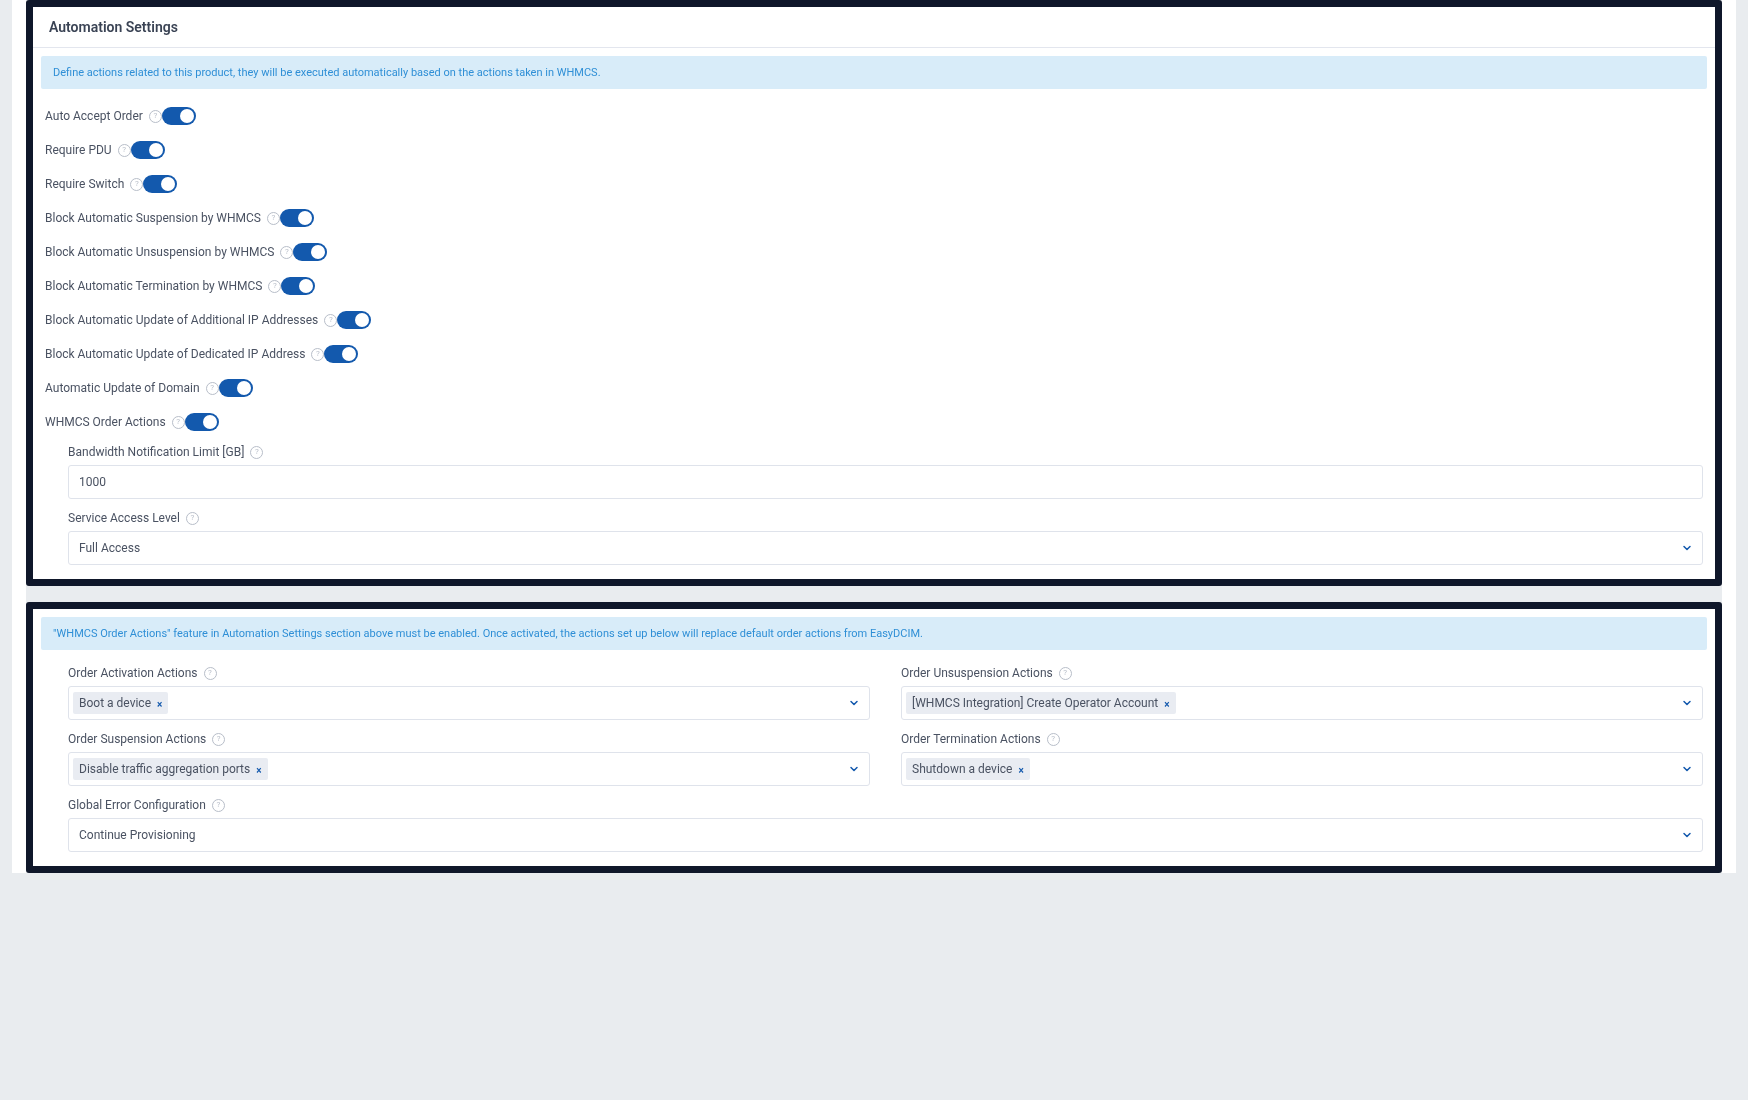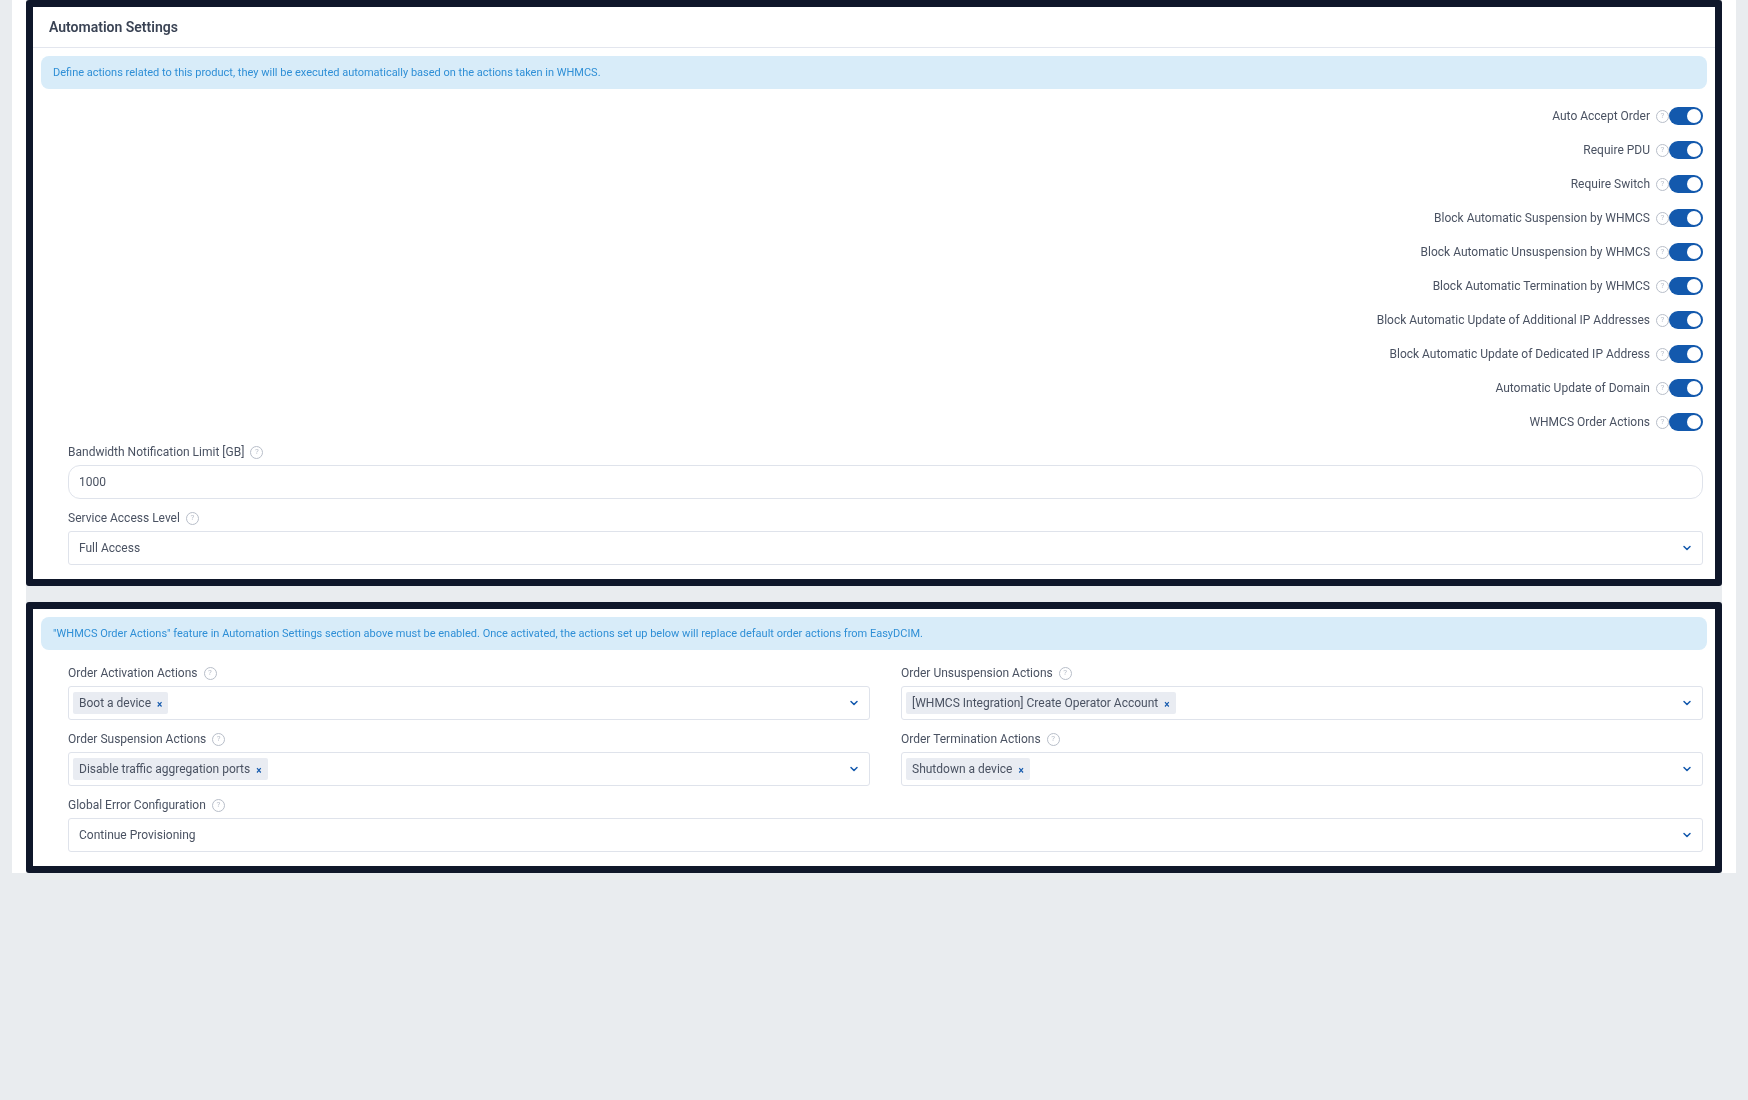--- a/index.html
+++ b/index.html
@@ -35,27 +35,27 @@
     color: #3a4354;
   }
   .panel-body {
     padding: 8px;
   }
   .info-banner {
     background: #d8ecf9;
     color: #2f8fd6;
     font-size: 11px;
     padding: 10px 12px;
-    border-radius: 8px;
+    border-radius: 2px;
     margin-bottom: 10px;
   }
   .toggle-row {
     display: flex;
     align-items: center;
-    justify-content: flex-end;
+    justify-content: flex-start;
     padding: 8px 4px;
     font-size: 12px;
     color: #4a5262;
   }
   .toggle-row .label-group {
     display: flex;
     align-items: center;
     gap: 6px;
   }
   .help-icon {
@@ -97,21 +97,21 @@
     display: flex;
     align-items: center;
     gap: 6px;
     font-size: 12px;
     color: #4a5262;
     margin-bottom: 6px;
   }
   .form-control {
     width: 100%;
     border: 1px solid #dfe3eb;
-    border-radius: 12px;
+    border-radius: 3px;
     padding: 8px 10px;
     font-size: 12px;
     color: #4a5262;
     background: #fff;
     height: 34px;
     font-family: inherit;
   }
   .select-wrap {
     position: relative;
   }

